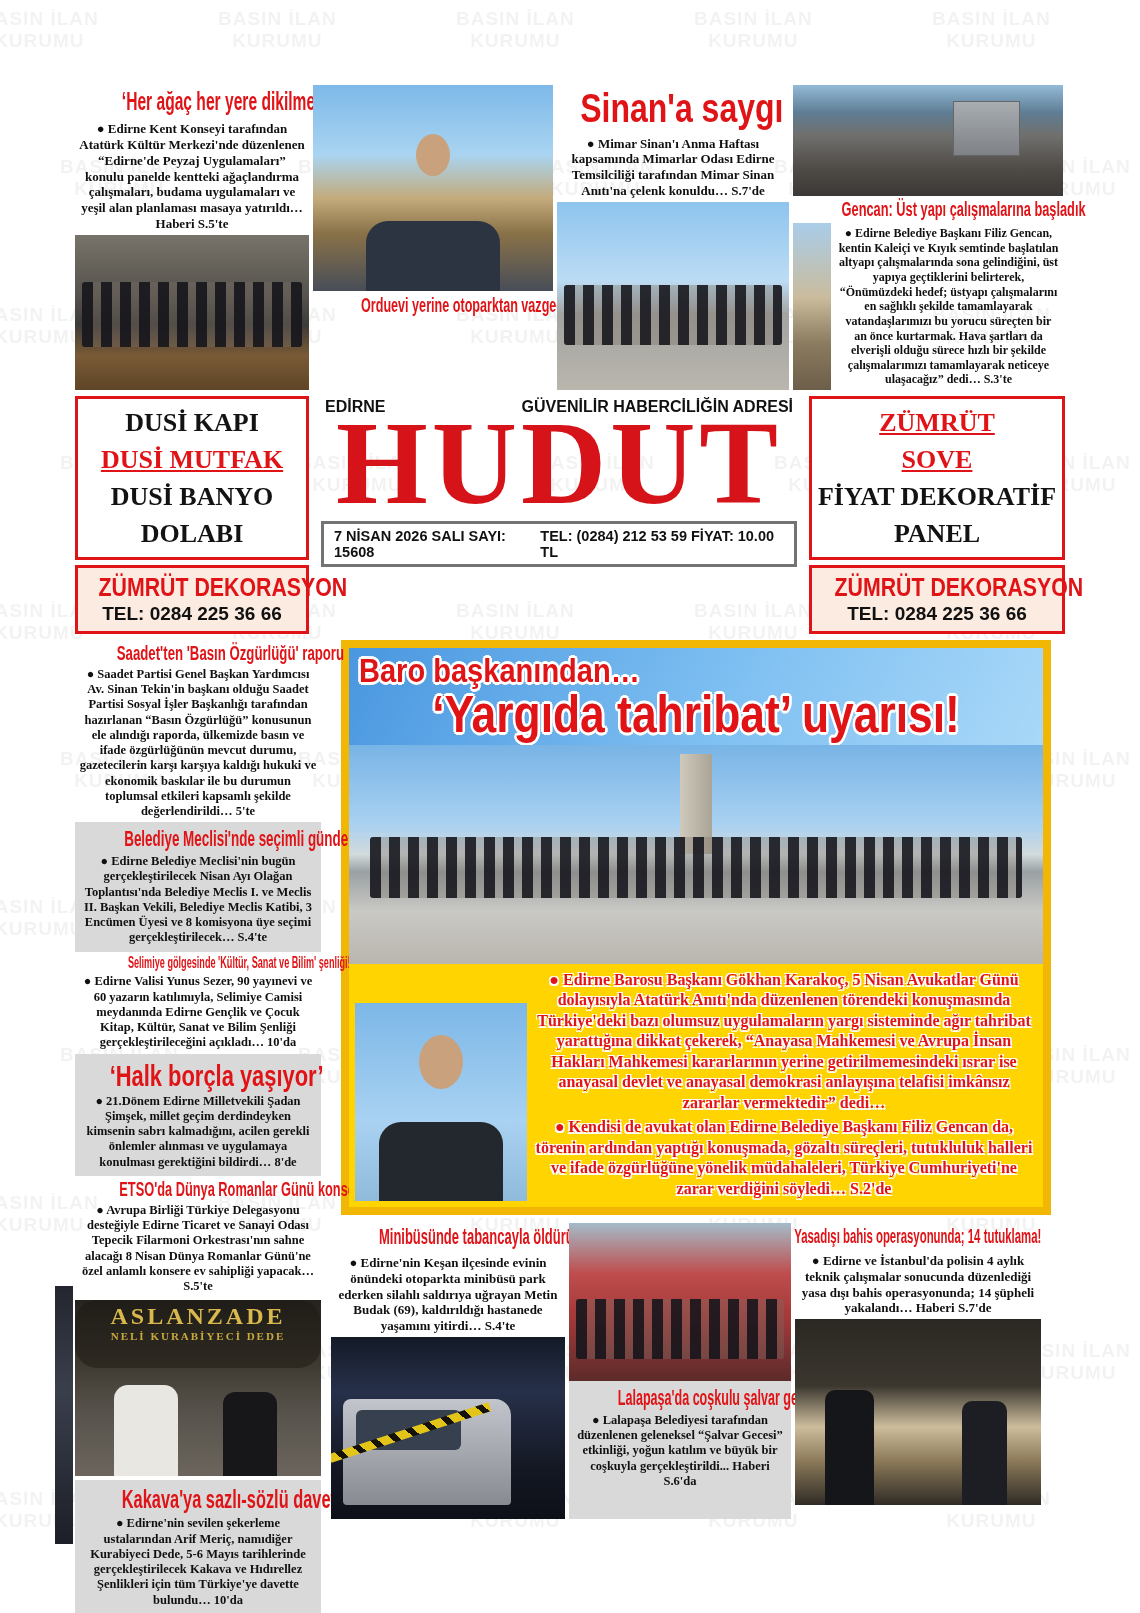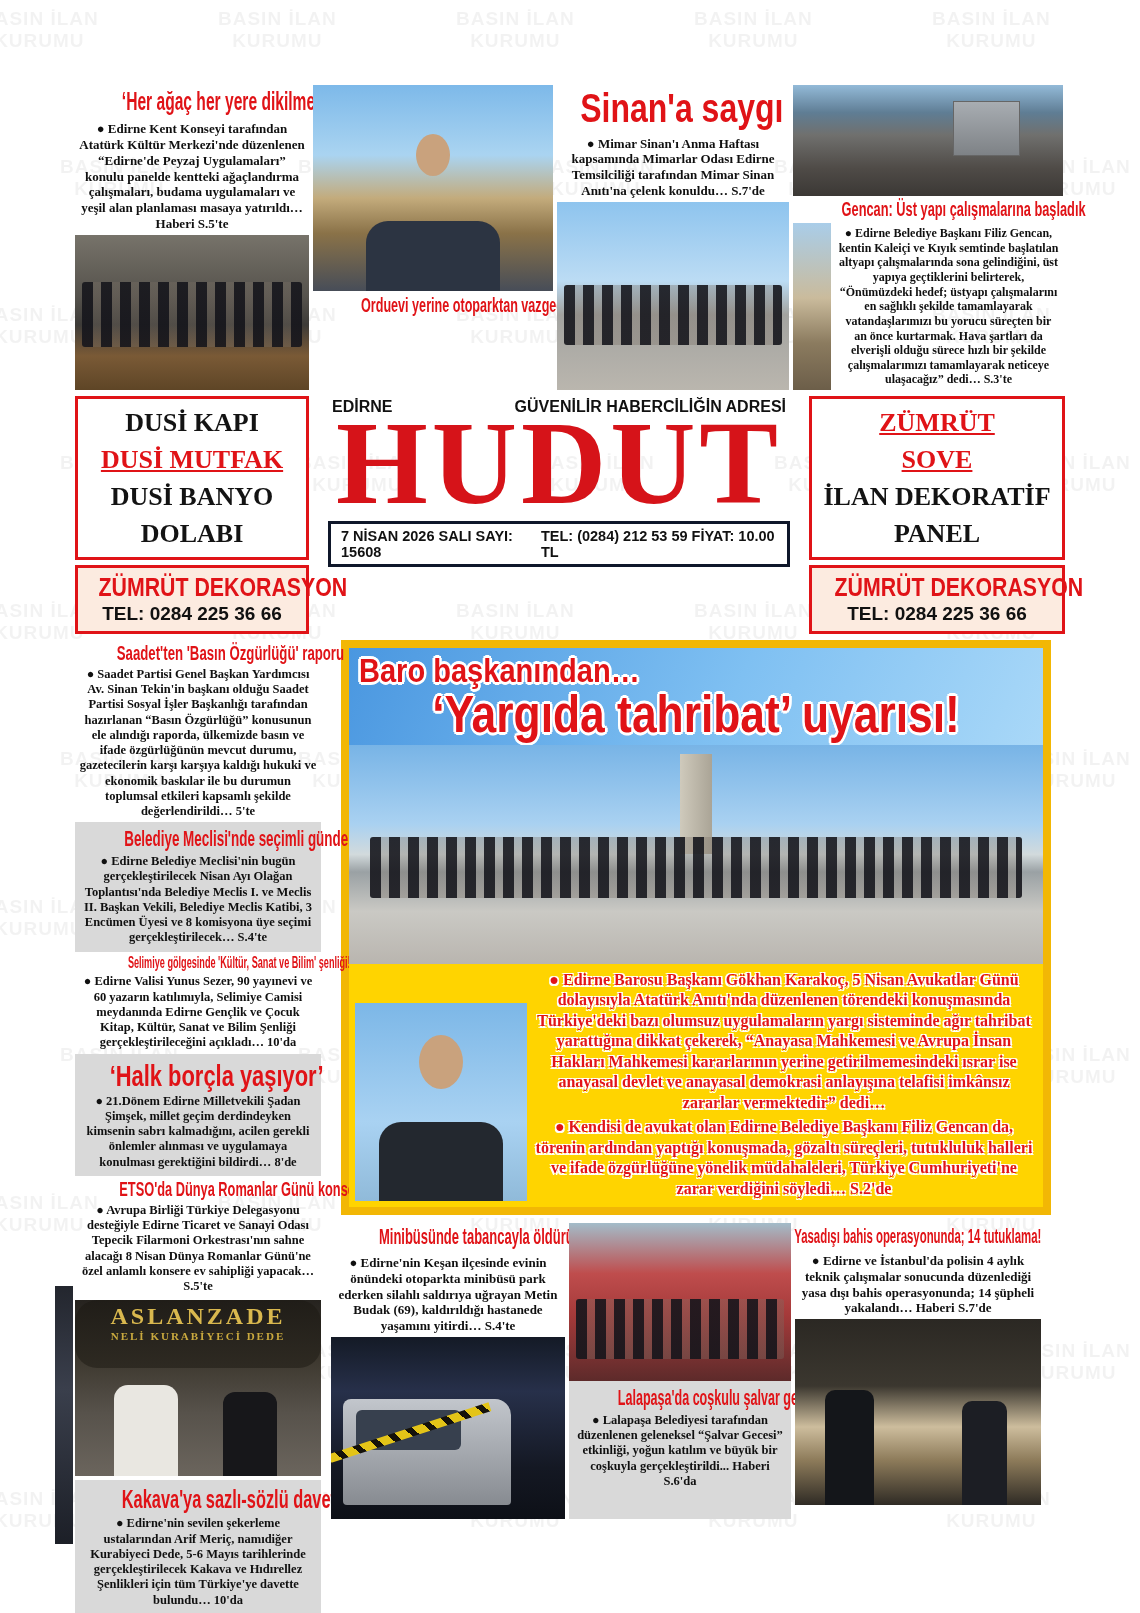--- a/index.html
+++ b/index.html
@@ -58,36 +58,36 @@
   .cop2{position:absolute;right:14%;bottom:0;width:18%;height:56%;background:#1c1e24;border-radius:10px 10px 0 0;}
 
   
   .toprow{display:flex;gap:4px;height:305px;}
   .tcol{display:flex;flex-direction:column;}
   .c1{width:234px;} .c2{width:240px;} .c3{width:232px;} .c4{width:270px;}
   .gencanwrap{display:flex;gap:3px;flex:1;}
   .gencanwrap .body{flex:1;}
 
   
-  .mastrow{display:flex;gap:19px;margin-top:6px;height:238px;}
+  .mastrow{display:flex;gap:12px;margin-top:6px;height:238px;}
   .adbox{width:234px;display:flex;flex-direction:column;gap:5px;}
   .adbox.right{width:256px;}
   .admain{border:3px solid #e01317;background:#fff;flex:1;display:flex;flex-direction:column;
           justify-content:space-evenly;text-align:center;font-family:"Liberation Serif",serif;font-weight:bold;}
   .admain .bk{font-size:26px;color:#131313;line-height:1.05;}
   .admain .rd{font-size:26px;color:#e01317;line-height:1.05;text-decoration:underline;}
   .adsub{border:3px solid #e01317;background:#fcebe0;text-align:center;padding:4px 0 6px;}
   .adbrand{color:#e01317;font-weight:bold;font-size:26px;transform:scaleX(.82);white-space:nowrap;display:block;}
   .adtel{color:#111;font-weight:bold;font-size:19px;white-space:nowrap;display:block;}
   .mastcenter{width:492px;display:flex;flex-direction:column;}
   .mastline{display:flex;justify-content:space-between;font-weight:bold;font-size:16px;padding:2px 4px;}
   .masttitle{font-family:"Liberation Serif",serif;font-weight:bold;color:#d61319;font-size:118px;
              line-height:.88;text-align:center;letter-spacing:4px;margin-top:-6px;}
   .mastsub{font-weight:bold;font-size:24px;letter-spacing:2px;text-align:center;margin-top:2px;}
-  .datebar{border:3px solid #0f172a;display:flex;justify-content:space-between;align-items:center;
+  .datebar{border:3px solid #737373;display:flex;justify-content:space-between;align-items:center;
            font-weight:bold;font-size:14.5px;padding:4px 10px;margin-top:5px;}
 
   
   .midrow{display:flex;margin-top:6px;}
   .leftcol{width:246px;display:flex;flex-direction:column;}
   .feature{margin-left:10px;width:710px;height:575px;border:8px solid #f2b705;box-sizing:border-box;
            background:#ffd400;display:flex;flex-direction:column;}
   .fhead{background:linear-gradient(115deg,#4a97e0,#7fc0f2 55%,#a9d8f8);padding:6px 10px 4px;}
   .kicker{font-weight:bold;color:#e01317;font-size:33px;white-space:nowrap;transform:scaleX(.88);
           transform-origin:left center;line-height:1;}
@@ -233,21 +233,21 @@
         <div class="datebar">
           <span>7 NİSAN 2026 SALI   SAYI: 15608</span>
           <span>TEL: (0284) 212 53 59   FİYAT: 10.00 TL</span>
         </div>
       </div>
 
       <div class="adbox right">
         <div class="admain">
           <div class="rd">ZÜMRÜT</div>
           <div class="rd">SOVE</div>
-          <div class="bk">İLAN DEKORATİF</div>
+          <div class="bk">FİYAT DEKORATİF</div>
           <div class="bk">PANEL</div>
         </div>
         <div class="adsub">
           <span class="adbrand">ZÜMRÜT DEKORASYON</span>
           <span class="adtel">TEL: 0284 225 36 66</span>
         </div>
       </div>
     </div>
 
     <div class="midrow">

